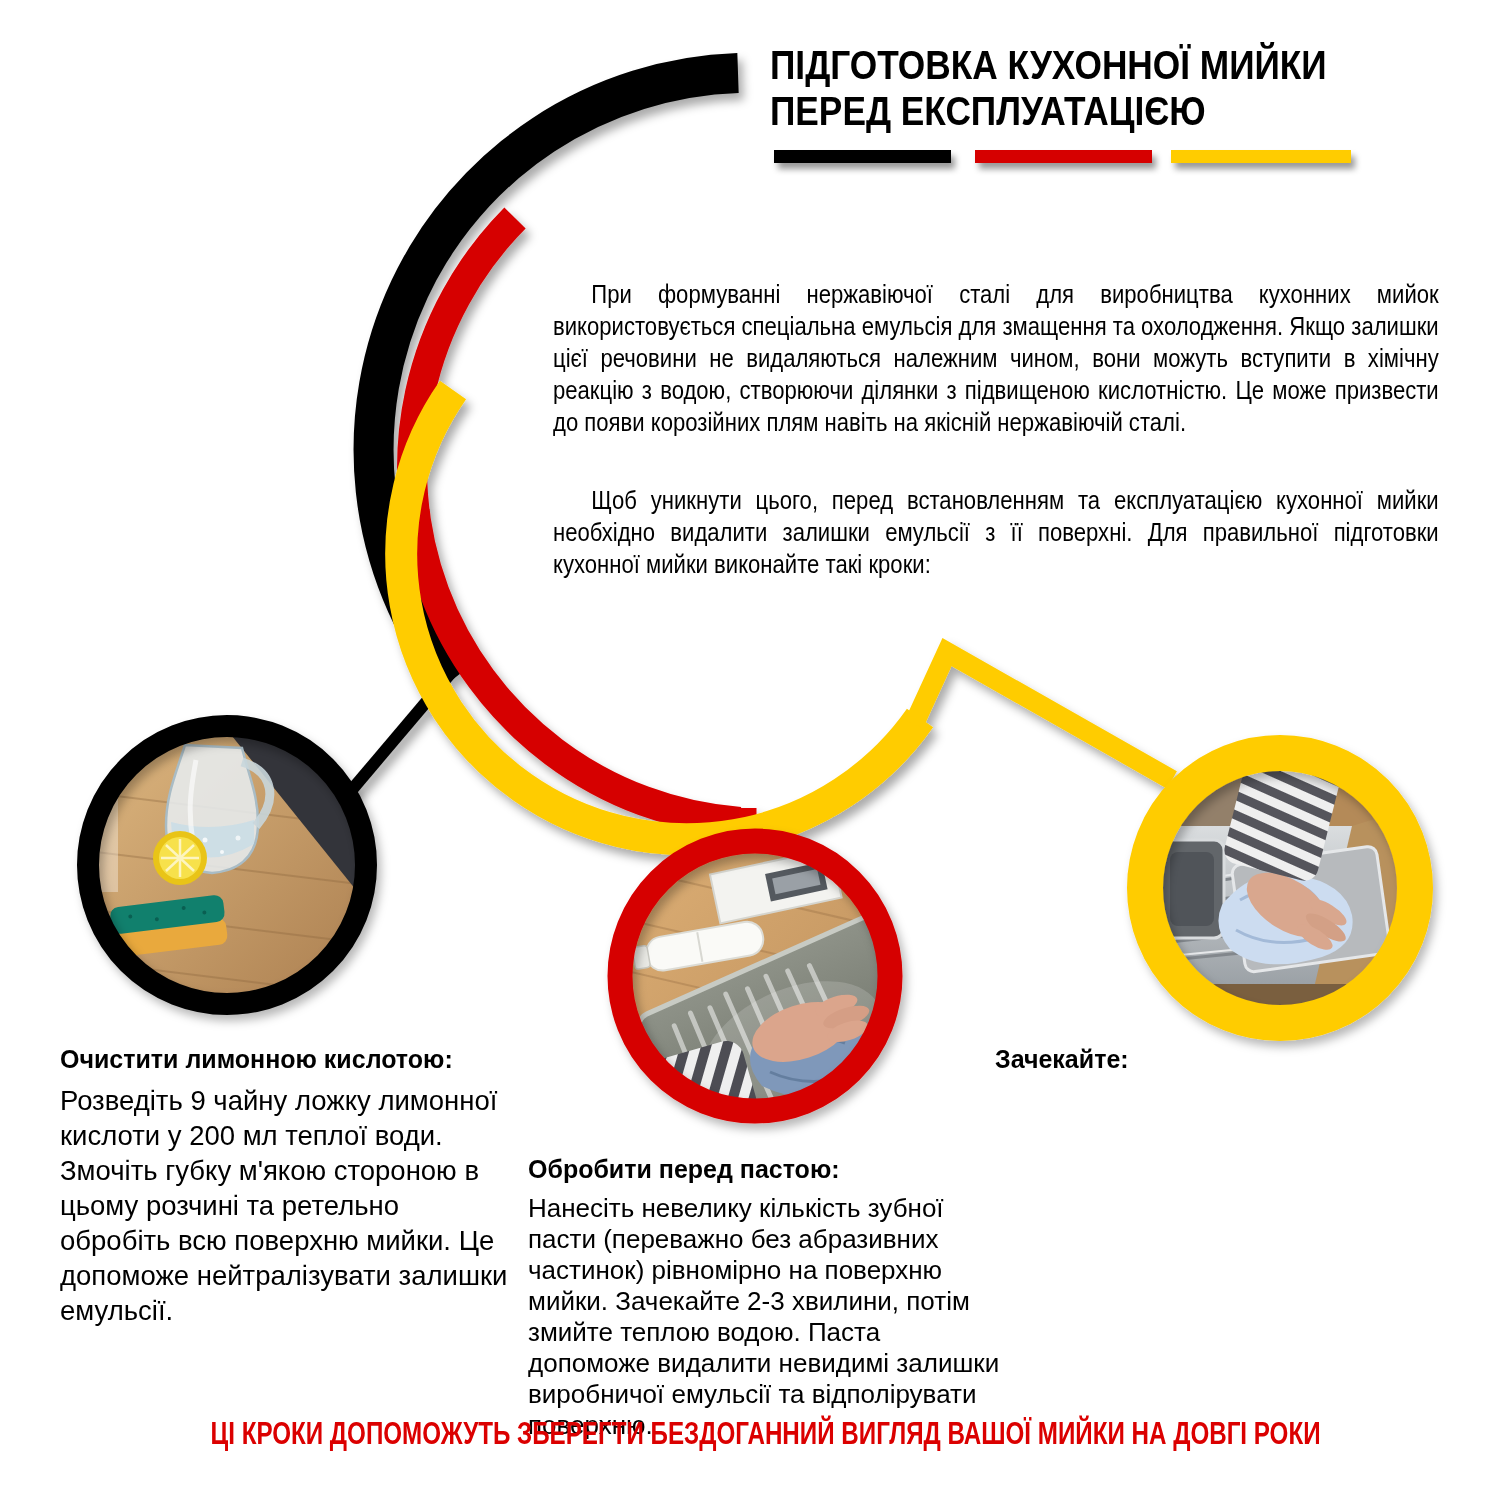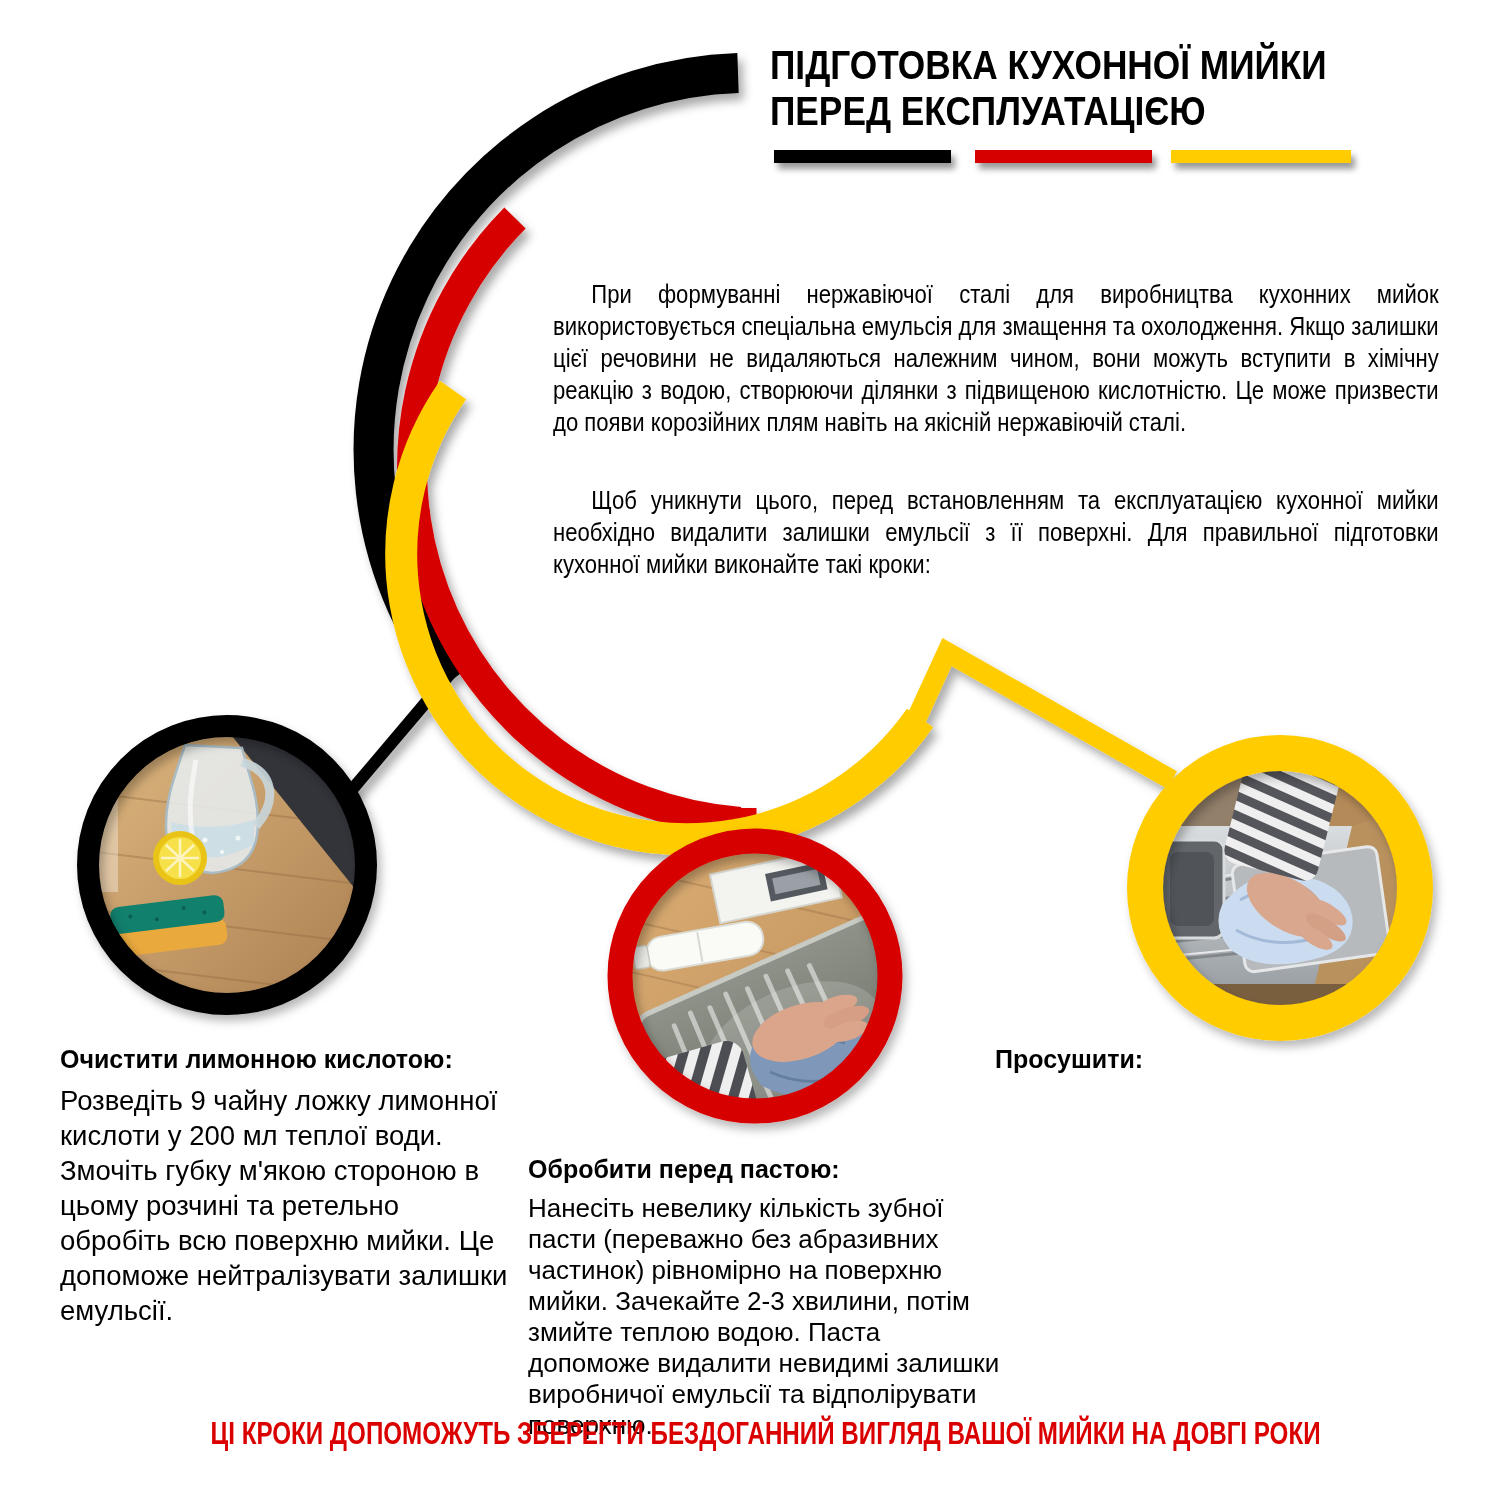--- a/index.html
+++ b/index.html
@@ -259,20 +259,20 @@
     <h3>Очистити лимонною кислотою:</h3>
     <p>Розведіть 9 чайну ложку лимонної кислоти у 200 мл теплої води. Змочіть губку м'якою стороною в цьому розчині та ретельно обробіть всю поверхню мийки. Це допоможе нейтралізувати залишки емульсії.</p>
   </div>
 
   <div class="abs step step2">
     <h3>Обробити перед пастою:</h3>
     <p>Нанесіть невелику кількість зубної пасти (переважно без абразивних частинок) рівномірно на поверхню мийки. Зачекайте 2-3 хвилини, потім змийте теплою водою. Паста допоможе видалити невидимі залишки виробничої емульсії та відполірувати поверхню.</p>
   </div>
 
   <div class="abs step step3">
-    <h3>Просушити:</h3>
+    <h3>Зачекайте:</h3>
   </div>
 
   <div class="abs footer">
     <span style="color:#DB0000;">ЦІ КРОКИ ДОПОМОЖУТЬ ЗБЕРЕГТИ БЕЗДОГАННИЙ ВИГЛЯД ВАШОЇ МИЙКИ НА ДОВГІ РОКИ</span>
   </div>
 
 </div>
 
 </body></html>

